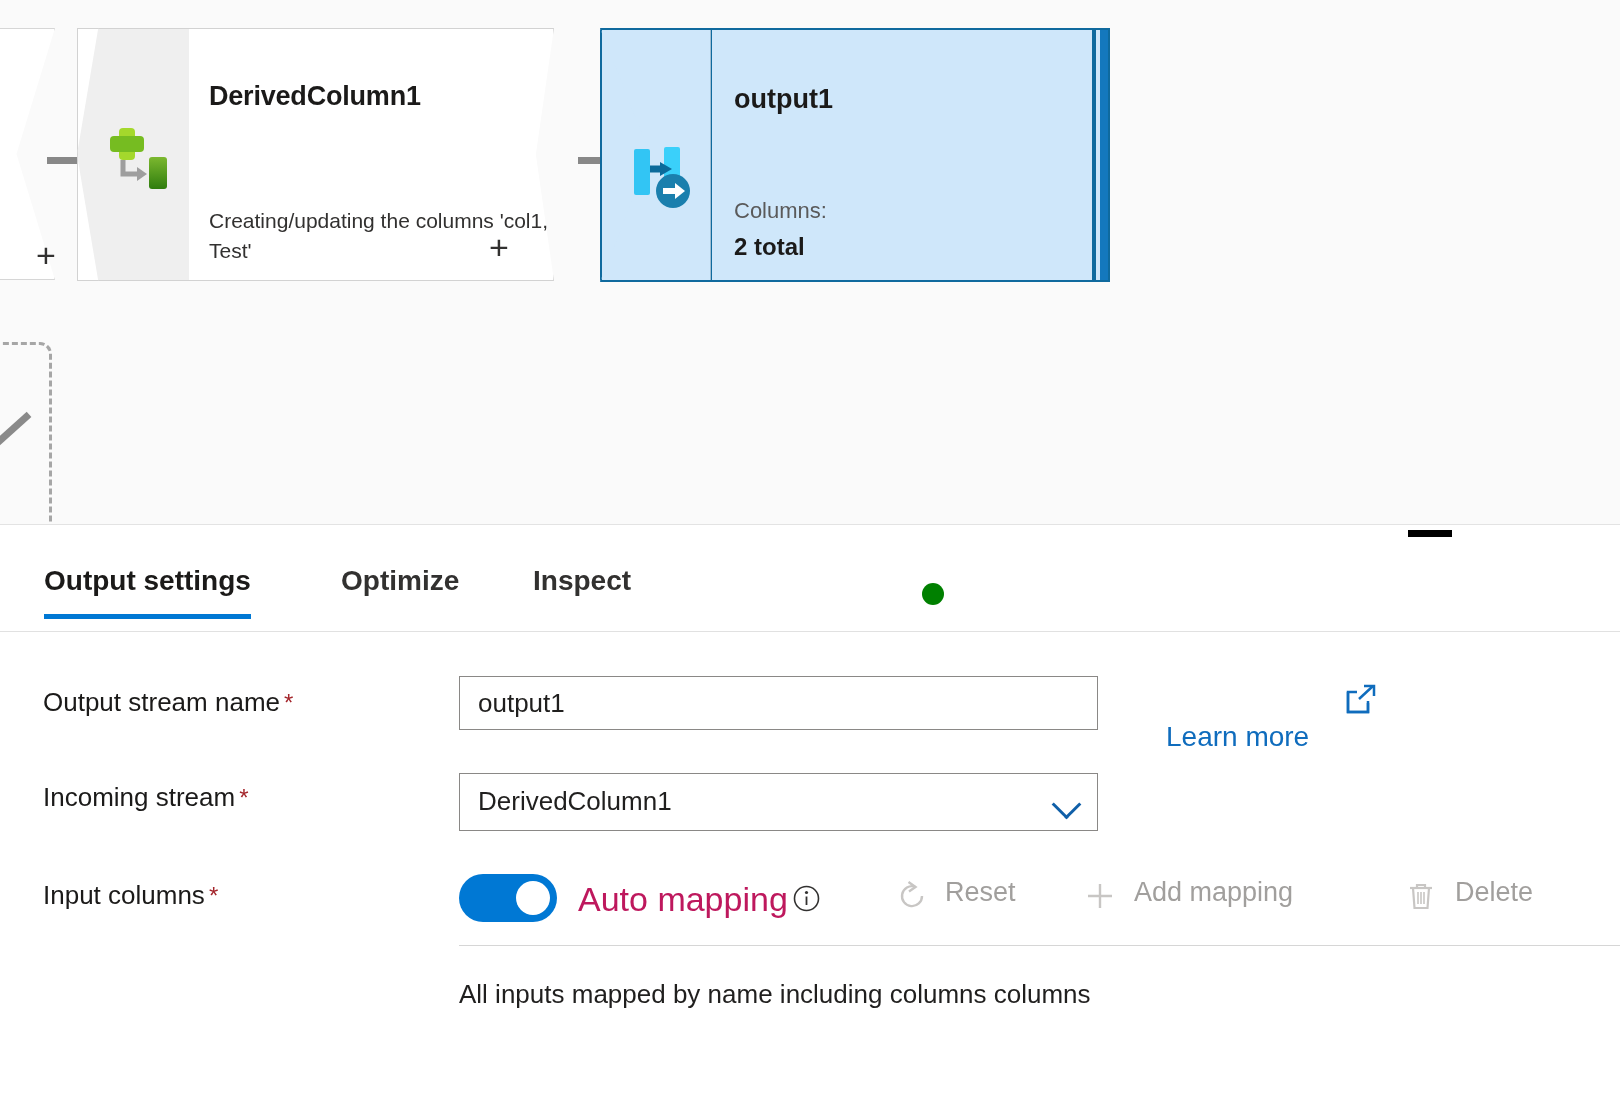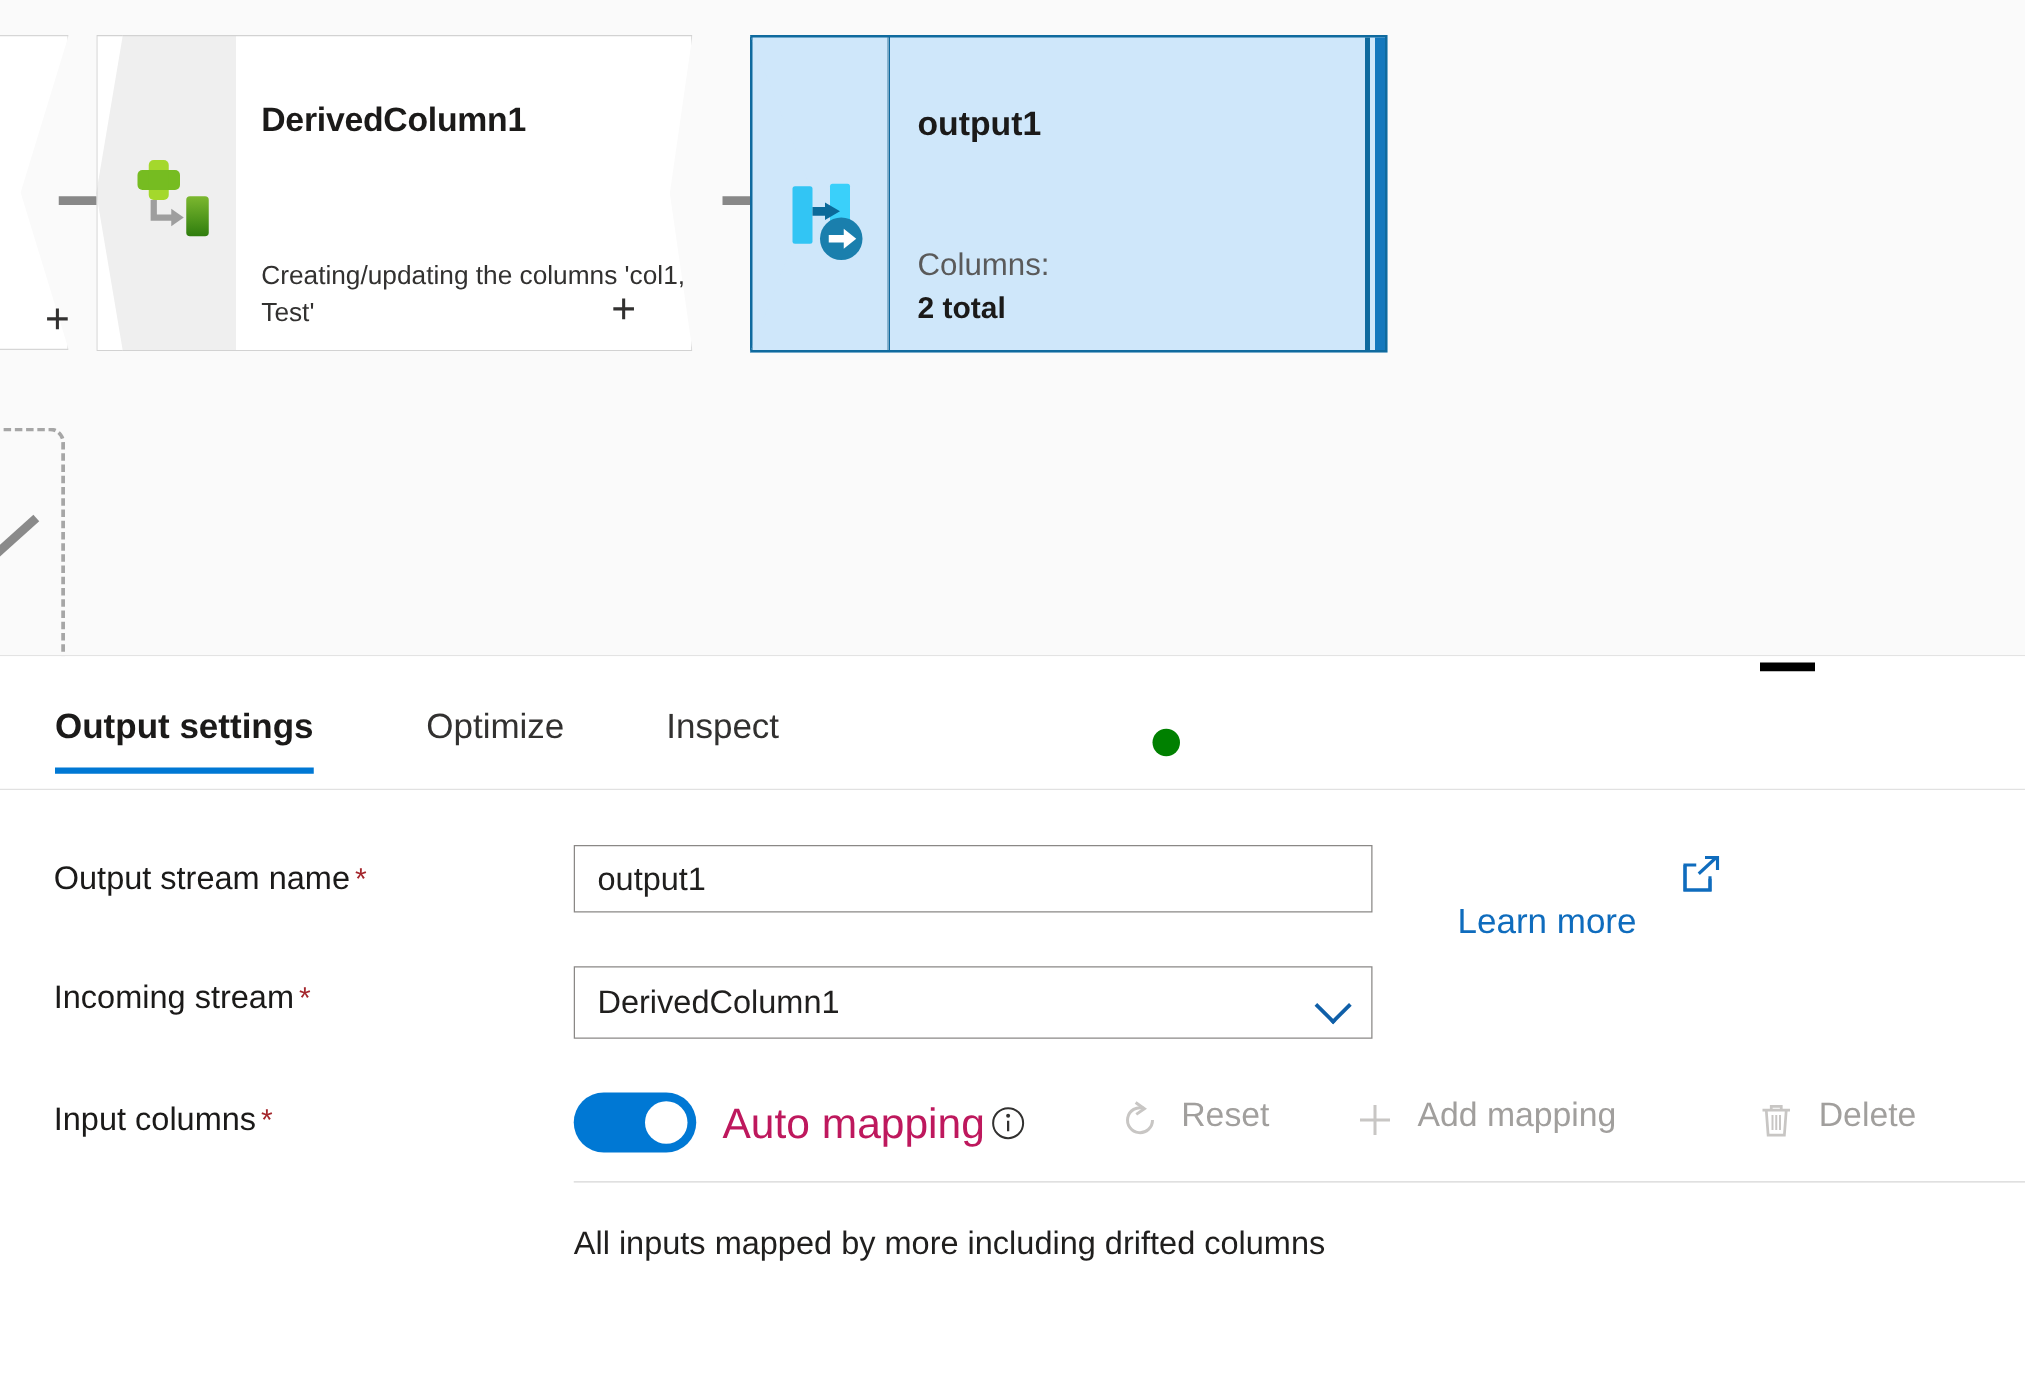--- a/index.html
+++ b/index.html
@@ -174,21 +174,21 @@
     top: 56px;
     font-size: 27px;
     font-weight: 600;
     color: #1b1a19;
     white-space: nowrap;
   }
   .node-out-sub {
     position: absolute;
     left: 134px;
     top: 170px;
-    font-size: 25px;
+    font-size: 22px;
     color: #5a5a5a;
   }
   .node-out-val {
     position: absolute;
     left: 134px;
     top: 205px;
     font-size: 24px;
     font-weight: 700;
     color: #1b1a19;
   }
@@ -263,21 +263,21 @@
     left: 0; top: 0;
     width: 1620px;
     height: 84px;
     border-bottom: 1px solid #e1e1e1;
   }
   .tab {
     position: absolute;
     top: 18px;
     font-size: 28px;
     color: #323130;
-    font-weight: 400;
+    font-weight: 700;
     white-space: nowrap;
     padding-bottom: 22px;
     cursor: pointer;
   }
   .tab.active {
     font-weight: 600;
     color: #1b1a19;
   }
   .tab.active::after {
     content: "";
@@ -591,14 +591,14 @@
     <svg width="32" height="32" viewBox="0 0 32 32">
       <path d="M5 8 L27 8" stroke="#c8c6c4" stroke-width="2.2"></path>
       <path d="M12 8 L12 5 L20 5 L20 8" stroke="#c8c6c4" stroke-width="2.2" fill="none"></path>
       <path d="M8 8 L9.5 28 L22.5 28 L24 8" stroke="#c8c6c4" stroke-width="2.2" fill="none"></path>
       <path d="M13 12 L13 24 M16 12 L16 24 M19 12 L19 24" stroke="#c8c6c4" stroke-width="1.6"></path>
     </svg>
   </div>
   <div class="cmd cmd-del">Delete</div>
 
   <div class="divider-line"></div>
-  <div class="mapping-note">All inputs mapped by more including drifted columns</div>
+  <div class="mapping-note">All inputs mapped by name including columns columns</div>
 </div>
 
 </body></html>

